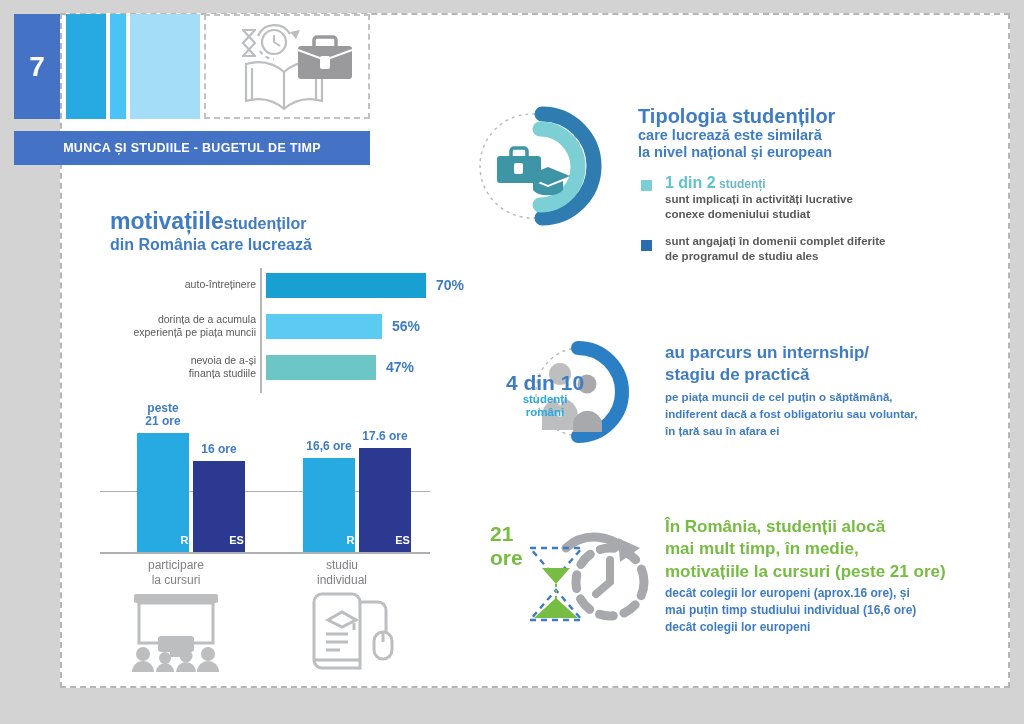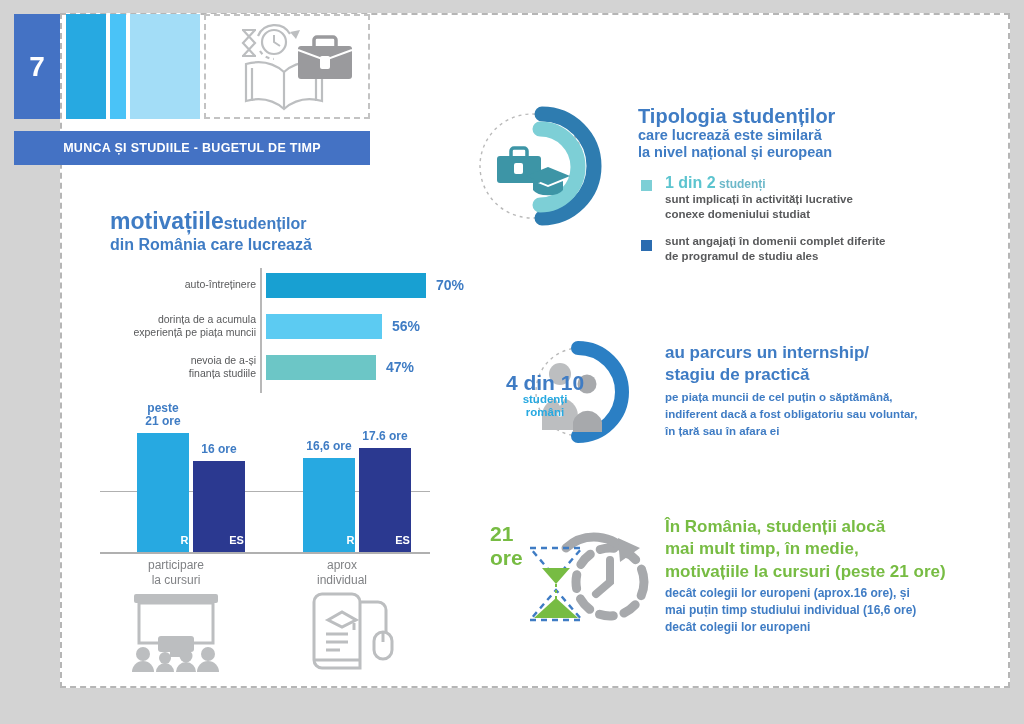--- a/index.html
+++ b/index.html
@@ -227,21 +227,21 @@
       </div>
       <div class="vlab" style="bottom:109px;">17.6 ore</div>
     </div>
   </div>
 
   <div class="grp-label" style="left:106px;top:558px;">
     <span>participare</span><br>
     <span>la cursuri</span>
   </div>
   <div class="grp-label" style="left:272px;top:558px;">
-    <span>aprox</span><br>
+    <span>studiu</span><br>
     <span>individual</span>
   </div>
 
   <svg style="position:absolute;left:128px;top:594px;" width="96" height="78" viewBox="0 0 96 78">
     <rect x="6" y="0" width="84" height="9" rx="2" class="icon-grey"></rect>
     <rect x="11" y="9" width="74" height="40" fill="none" stroke="#bcbec0" stroke-width="3"></rect>
     <rect x="30" y="42" width="36" height="16" rx="3" class="icon-grey"></rect>
     <rect x="42" y="56" width="12" height="7" class="icon-grey"></rect>
     <g class="icon-grey">
       <circle cx="15" cy="60" r="7"></circle>

